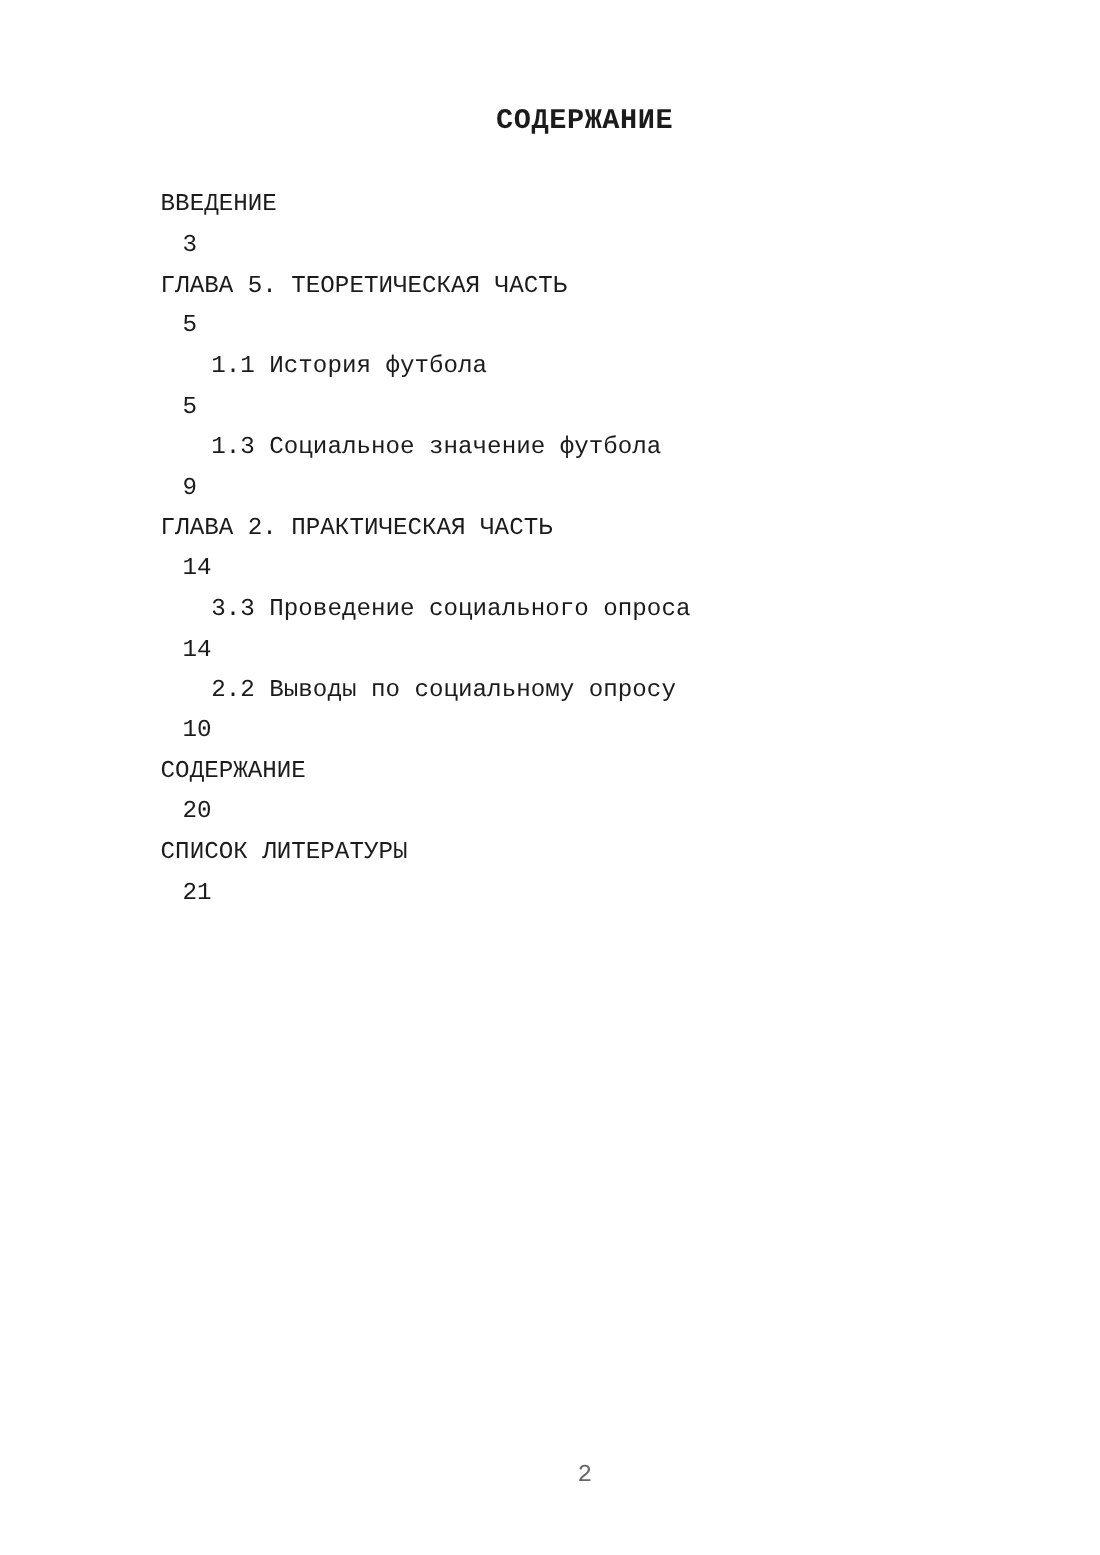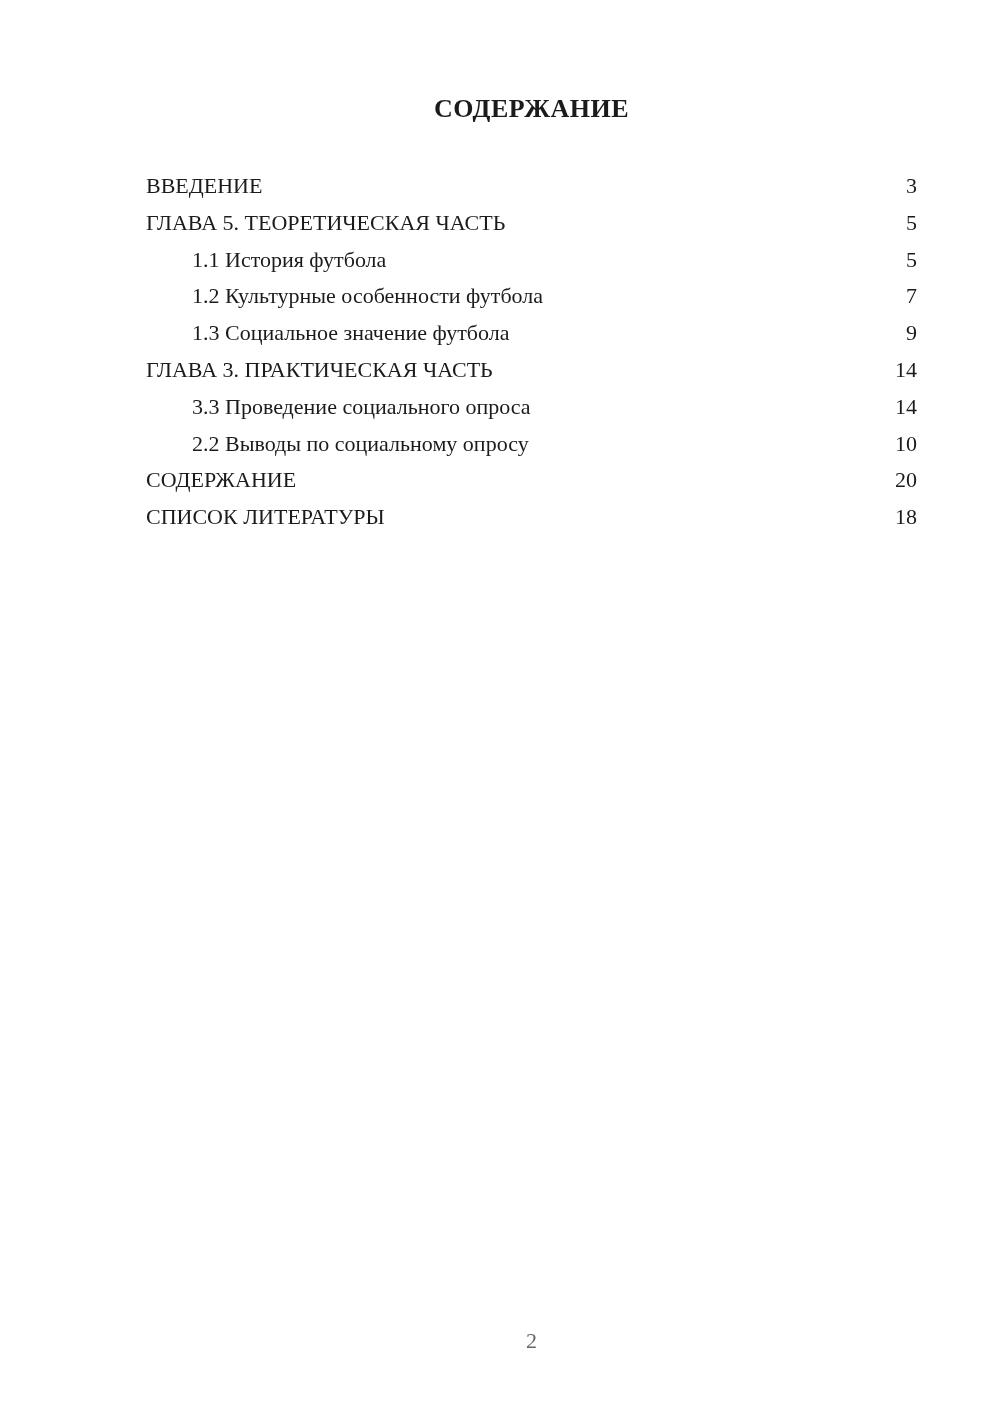--- a/index.html
+++ b/index.html
@@ -5,21 +5,21 @@
   html, body {
     margin: 0;
     padding: 0;
     background: #ffffff;
   }
   .page {
     position: relative;
     width: 1000px;
     height: 1414px;
     background: #ffffff;
-    font-family: Liberation Serif, serif;
+    font-family: Liberation Mono, monospace;
     color: #1b1b1b;
     overflow: hidden;
     box-sizing: border-box;
   }
   .content {
     margin-left: 146px;
     margin-right: 83px;
   }
   .toc-title {
     padding-top: 92px;
@@ -31,20 +31,21 @@
   }
   .toc-list {
     margin-top: 42px;
   }
   .toc-row {
     display: flex;
     justify-content: space-between;
     align-items: baseline;
     font-size: 22px;
     line-height: 36.8px;
+    flex-direction: column;
   }
   .toc-row .label {
     white-space: nowrap;
   }
   .toc-row.level-1 .label {
     padding-left: 46px;
   }
   .toc-row .pagenum {
     white-space: nowrap;
     padding-left: 20px;
@@ -76,52 +77,48 @@
   <div class="toc-row">
     <span class="label">ГЛАВА 5. ТЕОРЕТИЧЕСКАЯ ЧАСТЬ</span>
     <span class="pagenum">5</span>
   </div>
 
   <div class="toc-row level-1">
     <span class="label">1.1 История футбола</span>
     <span class="pagenum">5</span>
   </div>
 
-  <div class="toc-row level-1">
-    <span class="label">1.2 Культурные особенности футбола</span>
-    <span class="pagenum">7</span>
-  </div>
 
   <div class="toc-row level-1">
     <span class="label">1.3 Социальное значение футбола</span>
     <span class="pagenum">9</span>
   </div>
 
 
   <div class="toc-row">
-    <span class="label">ГЛАВА 3. ПРАКТИЧЕСКАЯ ЧАСТЬ</span>
+    <span class="label">ГЛАВА 2. ПРАКТИЧЕСКАЯ ЧАСТЬ</span>
     <span class="pagenum">14</span>
   </div>
 
   <div class="toc-row level-1">
     <span class="label">3.3 Проведение социального опроса</span>
     <span class="pagenum">14</span>
   </div>
 
   <div class="toc-row level-1">
     <span class="label">2.2 Выводы по социальному опросу</span>
     <span class="pagenum">10</span>
   </div>
 
   <div class="toc-row">
     <span class="label">СОДЕРЖАНИЕ</span>
     <span class="pagenum">20</span>
   </div>
 
   <div class="toc-row">
     <span class="label">СПИСОК ЛИТЕРАТУРЫ</span>
-    <span class="pagenum">18</span>
+    <span class="pagenum">21</span>
   </div>
 </div>
   </div>
 
   <div class="footer-pagenum">2</div>
 </div>
 
 </body></html>

